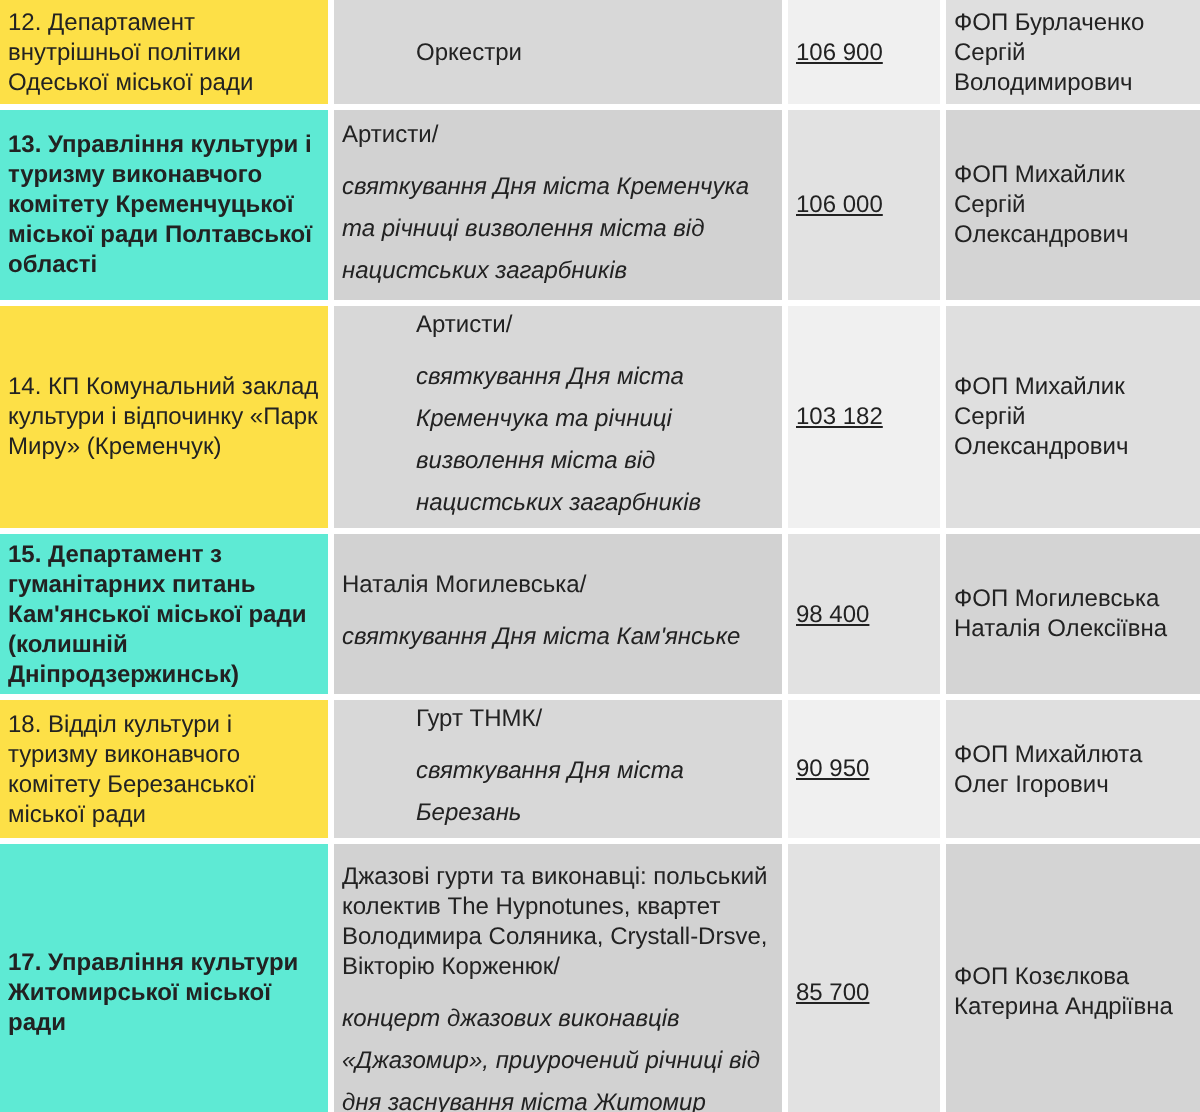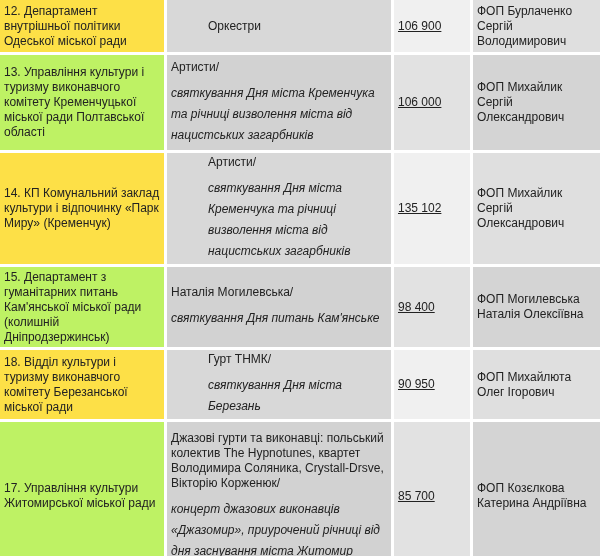--- a/index.html
+++ b/index.html
@@ -31,21 +31,21 @@
     col.c2 { width: 224px; }
     col.c3 { width: 76px; }
     col.c4 { width: 130px; }
 
     
     tr.light td.c1 { background: #fde047; }
     tr.light td.c2 { background: #d8d8d8; padding-left: 41px; }
     tr.light td.c3 { background: #f0f0f0; }
     tr.light td.c4 { background: #dfdfdf; }
     
-    tr.dark td.c1 { background: #bef264; }
+    tr.dark td.c1 { background: #5eead4; font-weight: bold; }
     tr.dark td.c2 { background: #d2d2d2; }
     tr.dark td.c3 { background: #e2e2e2; margin-left: 17px; }
     tr.dark td.c4 { background: #d4d4d4; }
 
     td.c2 .p { margin: 0; }
     td.c2 .p + .p { margin-top: 8px; font-style: italic; }
     td.c2 .p2 { line-height: 21px; }
     td.c3 { padding-left: 5px; text-decoration: underline; }
     td.c4 { padding-left: 6px; }
   </style>
@@ -76,28 +76,28 @@
       </td>
       <td class="c3">106 000</td>
       <td class="c4">ФОП Михайлик Сергій Олександрович</td>
     </tr>
     <tr class="light" style="height:101px">
       <td class="c1">14. КП Комунальний заклад культури і відпочинку «Парк Миру» (Кременчук)</td>
       <td class="c2">
         <div class="p">Артисти/</div>
         <div class="p p2">святкування Дня міста Кременчука та річниці визволення міста від нацистських загарбників</div>
       </td>
-      <td class="c3">135 102</td>
+      <td class="c3">103 182</td>
       <td class="c4">ФОП Михайлик Сергій Олександрович</td>
     </tr>
     <tr class="dark" style="height:80px">
       <td class="c1">15. Департамент з гуманітарних питань Кам'янської міської ради (колишній Дніпродзержинськ)</td>
       <td class="c2">
         <div class="p">Наталія Могилевська/</div>
-        <div class="p p2">святкування Дня питань Кам'янське</div>
+        <div class="p p2">святкування Дня міста Кам'янське</div>
       </td>
       <td class="c3">98 400</td>
       <td class="c4">ФОП Могилевська Наталія Олексіївна</td>
     </tr>
     <tr class="light" style="height:67px">
       <td class="c1">18. Відділ культури і туризму виконавчого комітету Березанської міської ради</td>
       <td class="c2">
         <div class="p">Гурт ТНМК/</div>
         <div class="p p2">святкування Дня міста Березань</div>
       </td>

